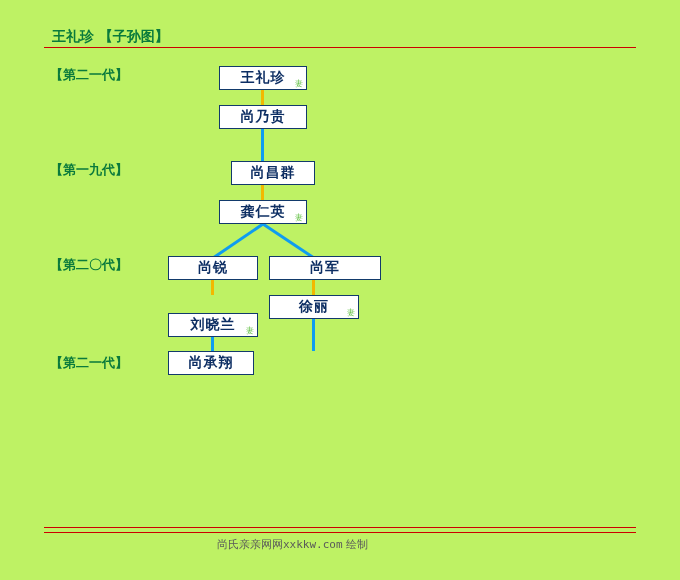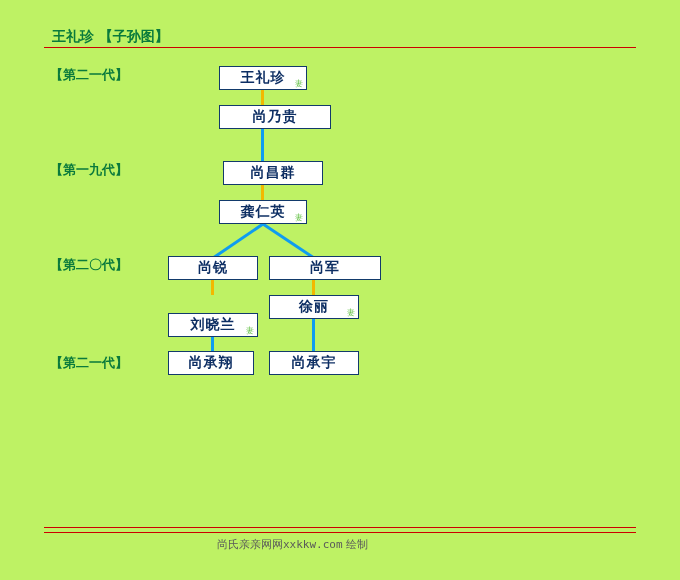--- a/index.html
+++ b/index.html
@@ -162,26 +162,26 @@
   <div class="conn conn-v-spouse" style="left:211px; top:280px; height:15px;"></div>
   <div class="conn conn-v-spouse" style="left:312px; top:280px; height:15px;"></div>
   <div class="conn conn-v-child" style="left:211px; top:319px; height:32px;"></div>
   <div class="conn conn-v-child" style="left:312px; top:319px; height:32px;"></div>
 
   <div class="person" style="left:219px; top:66px;  width:88px;">
     <span class="nm">王礼珍</span>
     <span class="spouse-mark">妻</span>
   </div>
 
-  <div class="person" style="left:219px; top:105px; width:112px;">
+  <div class="person" style="left:219px; top:105px; width:88px;">
     <span class="nm">尚乃贵</span>
     <span class="spouse-mark"></span>
   </div>
 
-  <div class="person" style="left:223px; top:161px; width:100px;">
+  <div class="person" style="left:231px; top:161px; width:84px;">
     <span class="nm">尚昌群</span>
     <span class="spouse-mark"></span>
   </div>
 
   <div class="person" style="left:219px; top:200px; width:88px;">
     <span class="nm">龚仁英</span>
     <span class="spouse-mark">妻</span>
   </div>
 
   <div class="person" style="left:168px; top:256px; width:90px;">
@@ -202,24 +202,20 @@
   <div class="person" style="left:269px; top:295px; width:90px;">
     <span class="nm">徐丽</span>
     <span class="spouse-mark">妻</span>
   </div>
 
   <div class="person" style="left:168px; top:351px; width:86px;">
     <span class="nm">尚承翔</span>
     <span class="spouse-mark"></span>
   </div>
 
-  <div class="person" style="left:269px; top:351px; width:90px;">
-    <span class="nm">尚承宇</span>
-    <span class="spouse-mark"></span>
-  </div>
 
   <div class="footer">
     <div class="footer-rule-top"></div>
     <div class="footer-rule-bottom"></div>
     <div class="footer-credit">
       <span>尚氏亲亲网网</span><span class="url">xxkkw.com</span><span> 绘制</span>
     </div>
   </div>
 
 </div>

